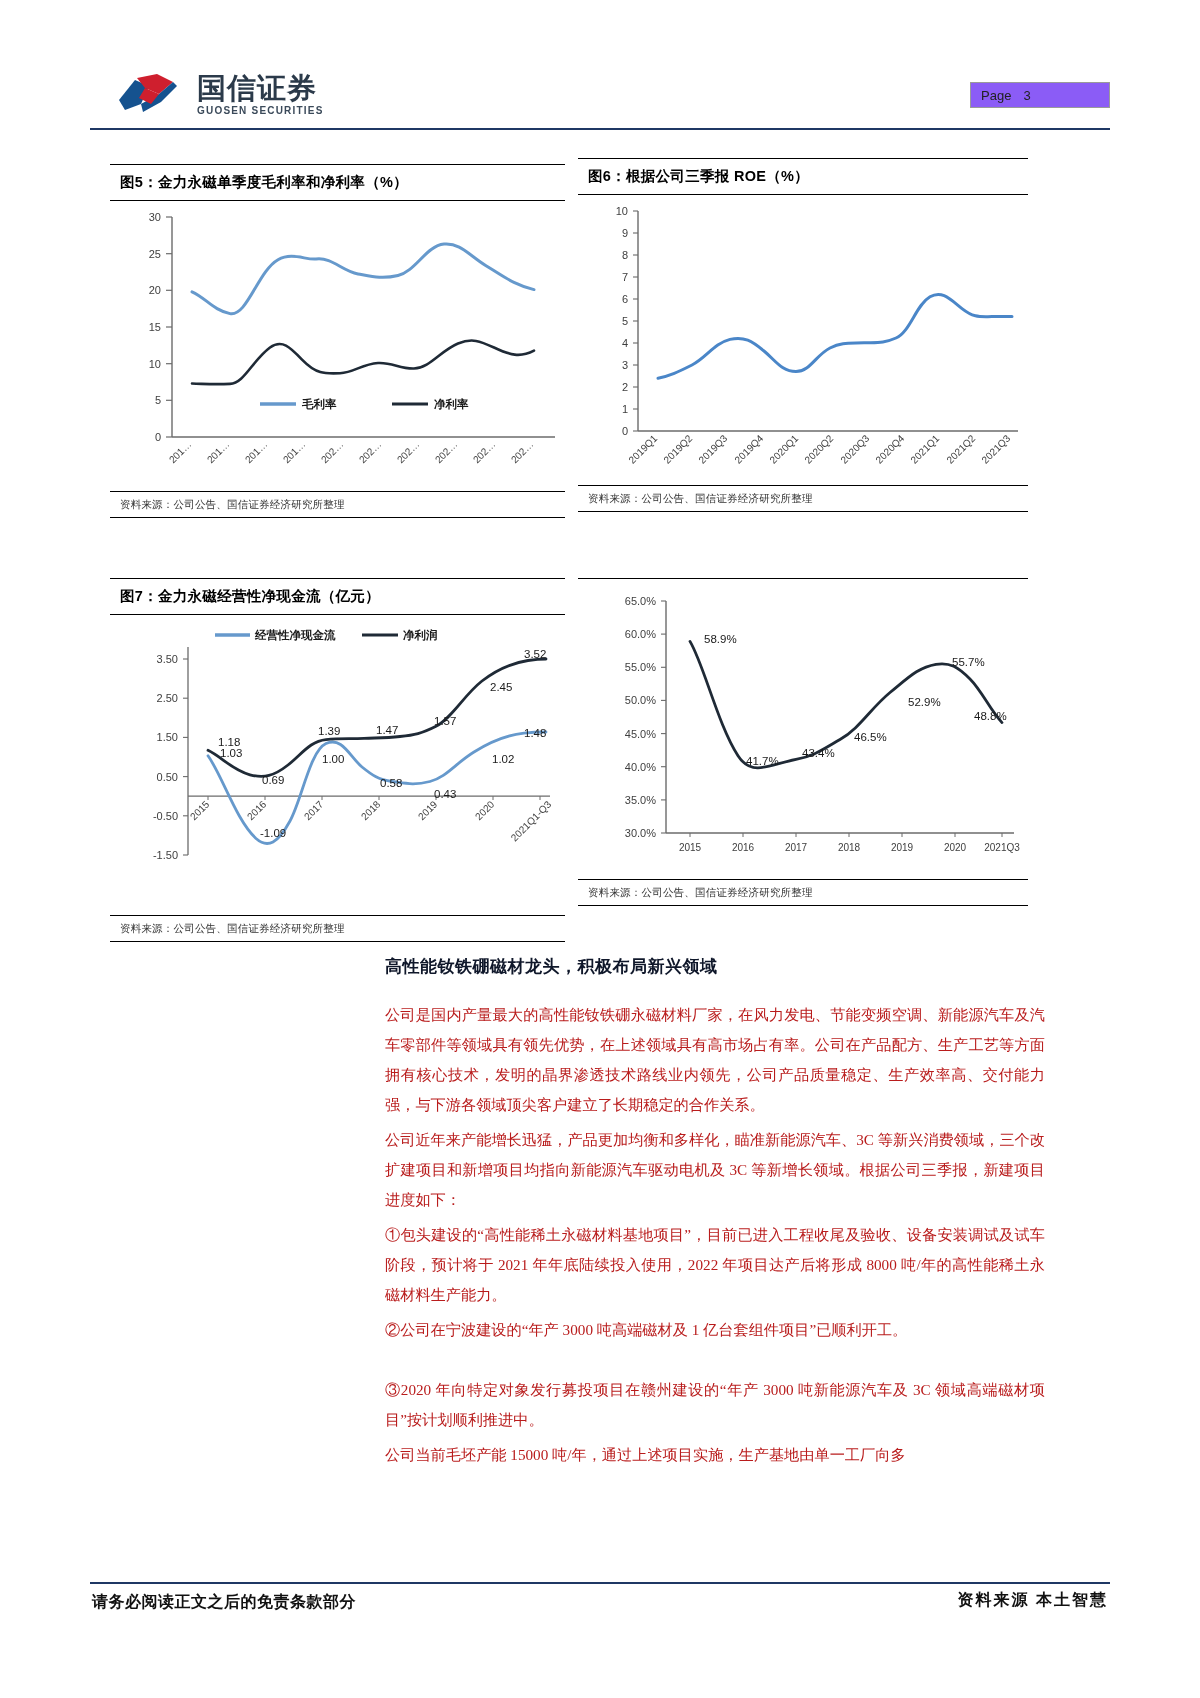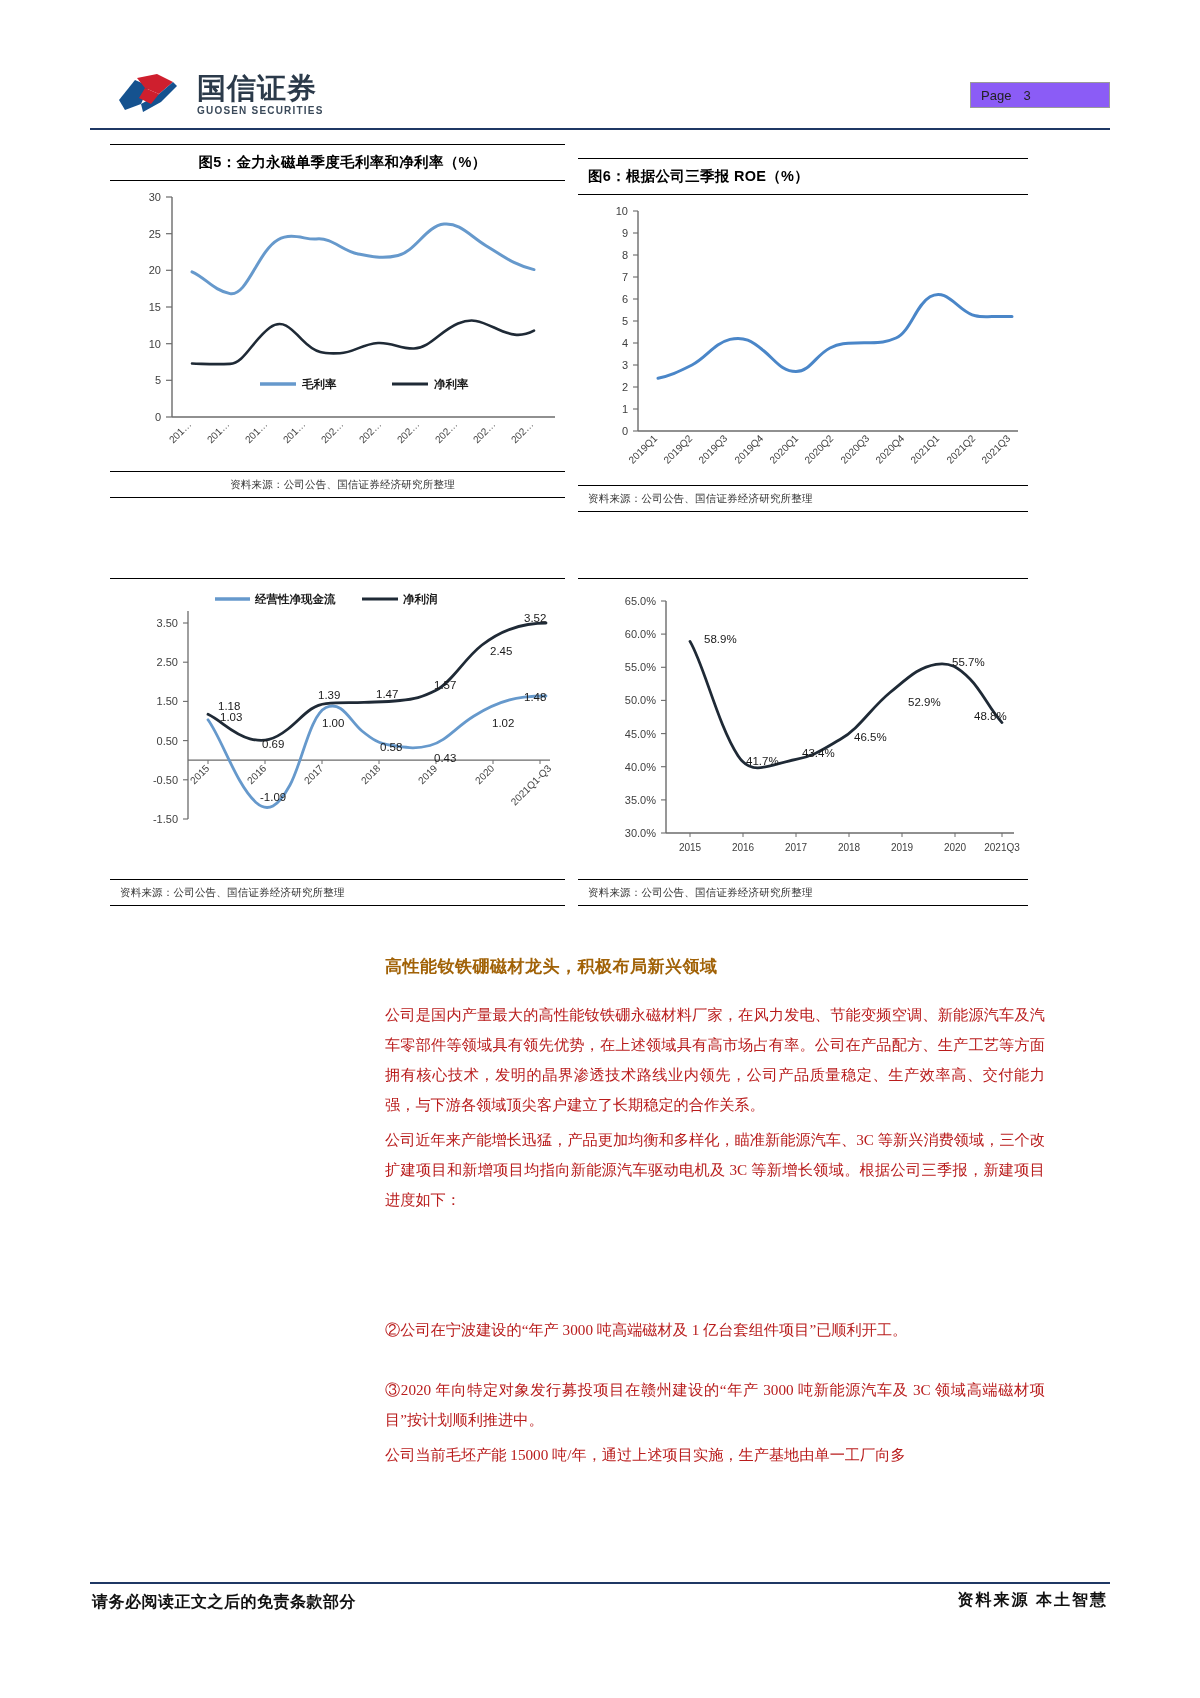--- a/index.html
+++ b/index.html
@@ -112,35 +112,35 @@
   .fig-source {
     font-family: "Liberation Sans", sans-serif;
     font-size: 10.5px;
     color: #333;
     padding: 6px 0 5px 10px;
     border-top: 1.2px solid #000;
     letter-spacing: 0.2px;
   }
 
   
-  #fig5 { left: 110px; top: 144px; width: 455px; text-align: center; }
+  #fig5 { left: 110px; top: 164px; width: 455px; }
   #fig6 { left: 578px; top: 158px; width: 450px; }
   #fig7 { left: 110px; top: 578px; width: 455px; }
   #fig8 { left: 578px; top: 578px; width: 450px; }
 
   .chart-svg { display: block; }
 
   
   .section-head {
     position: absolute;
     left: 385px; top: 955px;
     font-family: "Liberation Sans", sans-serif;
     font-weight: bold;
     font-size: 17px;
-    color: #a16207;
+    color: #0f172a;
     letter-spacing: 0.5px;
   }
   .body-text {
     position: absolute;
     left: 385px;
     width: 660px;
     font-family: "Liberation Serif", "DejaVu Serif", serif;
     font-size: 15.2px;
     line-height: 30px;
     color: #b91c1c;
@@ -345,20 +345,21 @@
           <text transform="translate(362,244) rotate(-45)" text-anchor="end">2021Q1</text>
           <text transform="translate(398,244) rotate(-45)" text-anchor="end">2021Q2</text>
           <text transform="translate(433,244) rotate(-45)" text-anchor="end">2021Q3</text>
         </g>
       </svg>
     </div>
     <div class="fig-source">资料来源：公司公告、国信证券经济研究所整理</div>
   </div>
 
   <div class="fig" id="fig7">
+    <div class="fig-title">图7：金力永磁经营性净现金流（亿元）</div>
     <div class="fig-body">
       <svg class="chart-svg" width="453" height="300" viewBox="0 0 453 300">
 
         <g>
           <line x1="105" y1="20" x2="140" y2="20" stroke="#6699cc" stroke-width="3.4"></line>
           <text class="legend-text" x="145" y="24">经营性净现金流</text>
           <line x1="252" y1="20" x2="288" y2="20" stroke="#1f2a36" stroke-width="3"></line>
           <text class="legend-text" x="293" y="24">净利润</text>
         </g>
 
@@ -498,20 +499,21 @@
         </g>
       </svg>
     </div>
     <div class="fig-source">资料来源：公司公告、国信证券经济研究所整理</div>
   </div>
 
   <div class="section-head">高性能钕铁硼磁材龙头，积极布局新兴领域</div>
 
   <div class="body-text" id="para1">公司是国内产量最大的高性能钕铁硼永磁材料厂家，在风力发电、节能变频空调、新能源汽车及汽车零部件等领域具有领先优势，在上述领域具有高市场占有率。公司在产品配方、生产工艺等方面拥有核心技术，发明的晶界渗透技术路线业内领先，公司产品质量稳定、生产效率高、交付能力强，与下游各领域顶尖客户建立了长期稳定的合作关系。</div>
   <div class="body-text" id="para2">公司近年来产能增长迅猛，产品更加均衡和多样化，瞄准新能源汽车、3C 等新兴消费领域，三个改扩建项目和新增项目均指向新能源汽车驱动电机及 3C 等新增长领域。根据公司三季报，新建项目进度如下：</div>
+  <div class="body-text" id="para3">①包头建设的“高性能稀土永磁材料基地项目”，目前已进入工程收尾及验收、设备安装调试及试车阶段，预计将于 2021 年年底陆续投入使用，2022 年项目达产后将形成 8000 吨/年的高性能稀土永磁材料生产能力。</div>
   <div class="body-text" id="para4">②公司在宁波建设的“年产 3000 吨高端磁材及 1 亿台套组件项目”已顺利开工。</div>
   <div class="body-text" id="para5">③2020 年向特定对象发行募投项目在赣州建设的“年产 3000 吨新能源汽车及 3C 领域高端磁材项目”按计划顺利推进中。</div>
   <div class="body-text" id="para6">公司当前毛坯产能 15000 吨/年，通过上述项目实施，生产基地由单一工厂向多</div>
 
   <div class="footer-rule"></div>
   <div class="footer-left">请务必阅读正文之后的免责条款部分</div>
   <div class="footer-right">资料来源  本土智慧</div>
 
 </div>
 

